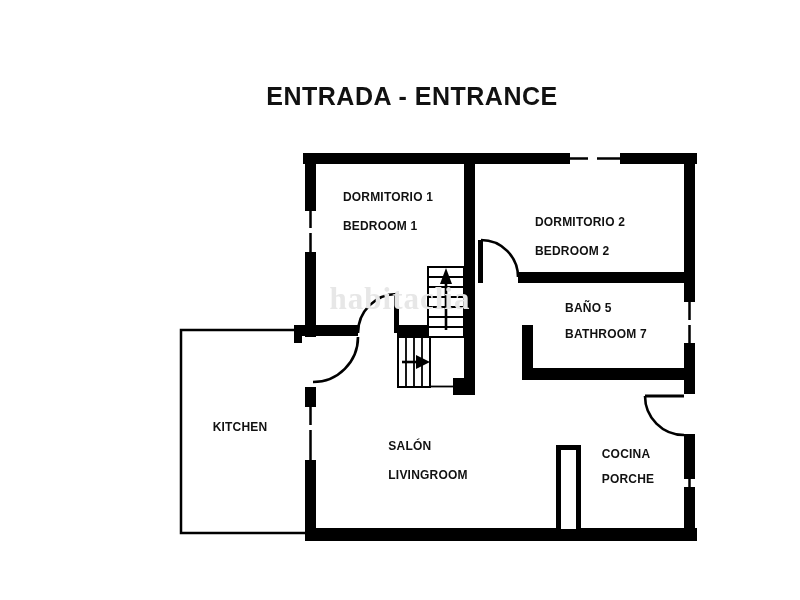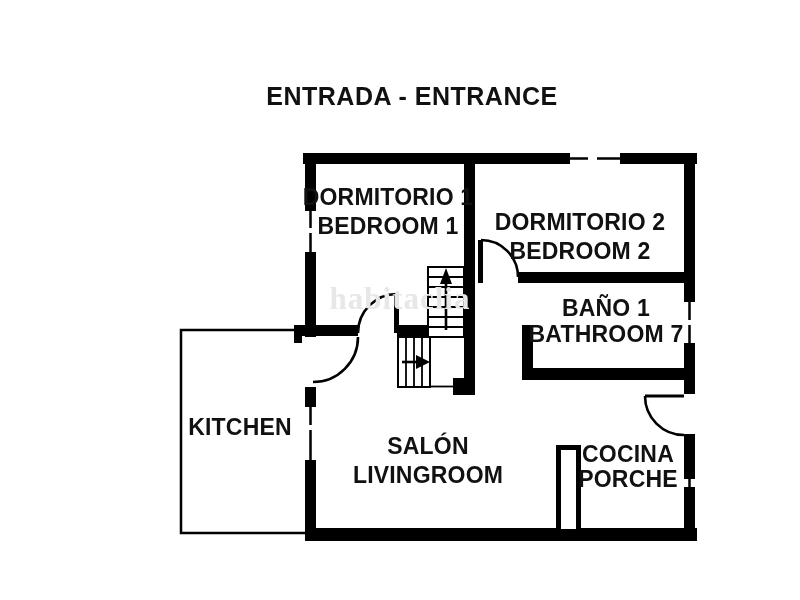--- a/index.html
+++ b/index.html
@@ -19,22 +19,22 @@
   .arc{stroke:var(--wall);stroke-width:2.6;fill:none;}
   .leaf{stroke:var(--wall);stroke-width:3;fill:none;}
   .box{stroke:var(--wall);stroke-width:2;fill:var(--background);}
   .tread{stroke:var(--wall);stroke-width:1.8;fill:none;}
   .arrow{stroke:var(--wall);stroke-width:2.6;fill:none;}
   .head{fill:var(--wall);}
   .counter{stroke:var(--wall);stroke-width:5;fill:var(--background);}
 
   .label{
     position:absolute;transform:translate(-50%,-50%);
-    text-align:center;color:#111;font-weight:700;
-    font-size:23px;line-height:29px;white-space:nowrap;
+    color:#111;font-weight:700;
+    font-size:12px;line-height:29px;white-space:nowrap;
     letter-spacing:.2px;
   }
   .title{
     position:absolute;transform:translate(-50%,-50%);
     font-weight:700;font-size:25px;color:#111;white-space:nowrap;
     letter-spacing:.5px;
   }
   .watermark{
     position:absolute;transform:translate(-50%,-50%);
     font-weight:700;font-size:31px;color:var(--watermark);
@@ -120,21 +120,21 @@
     <div>DORMITORIO 1</div>
     <div>BEDROOM 1</div>
   </div>
 
   <div class="label" style="left:580px;top:237px;">
     <div>DORMITORIO 2</div>
     <div>BEDROOM 2</div>
   </div>
 
   <div class="label" style="left:606px;top:321px;line-height:26px;">
-    <div>BAÑO 1</div>
+    <div>BAÑO 5</div>
     <div>BATHROOM 7</div>
   </div>
 
   <div class="label" style="left:240px;top:427px;">
     <div>KITCHEN</div>
   </div>
 
   <div class="label" style="left:428px;top:461px;">
     <div>SALÓN</div>
     <div>LIVINGROOM</div>

